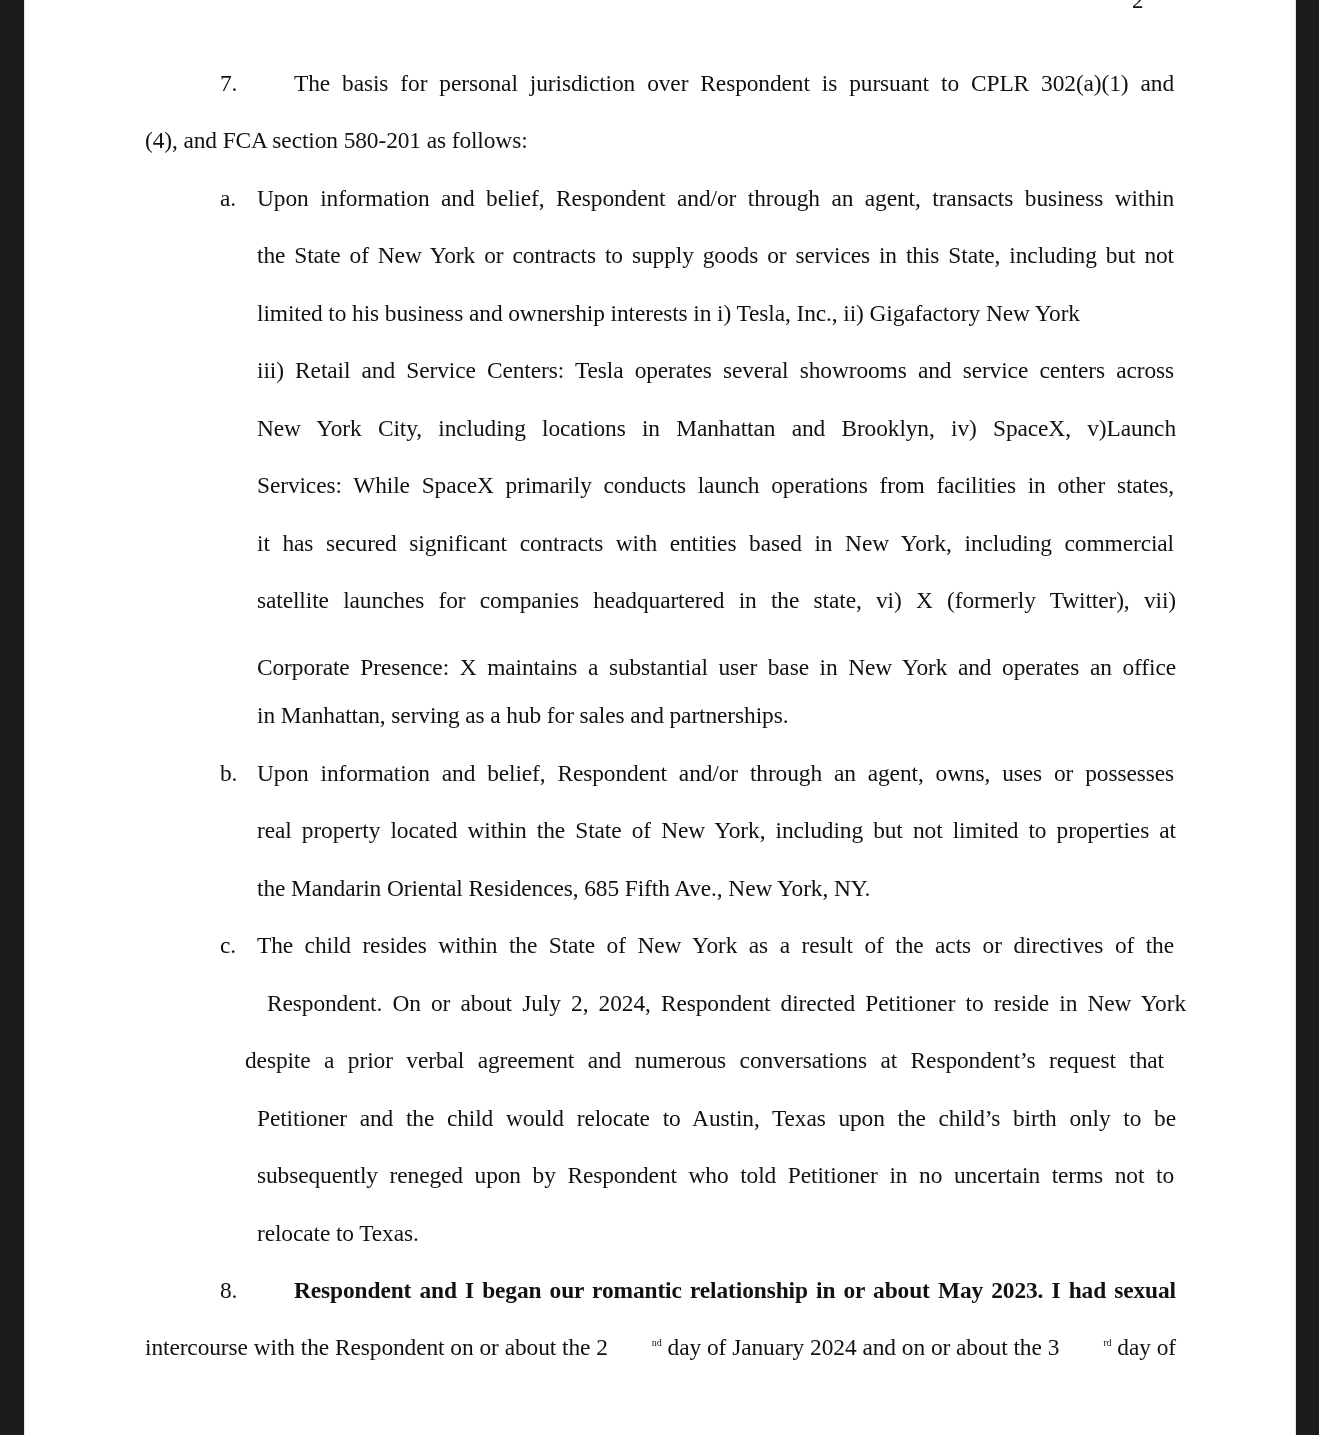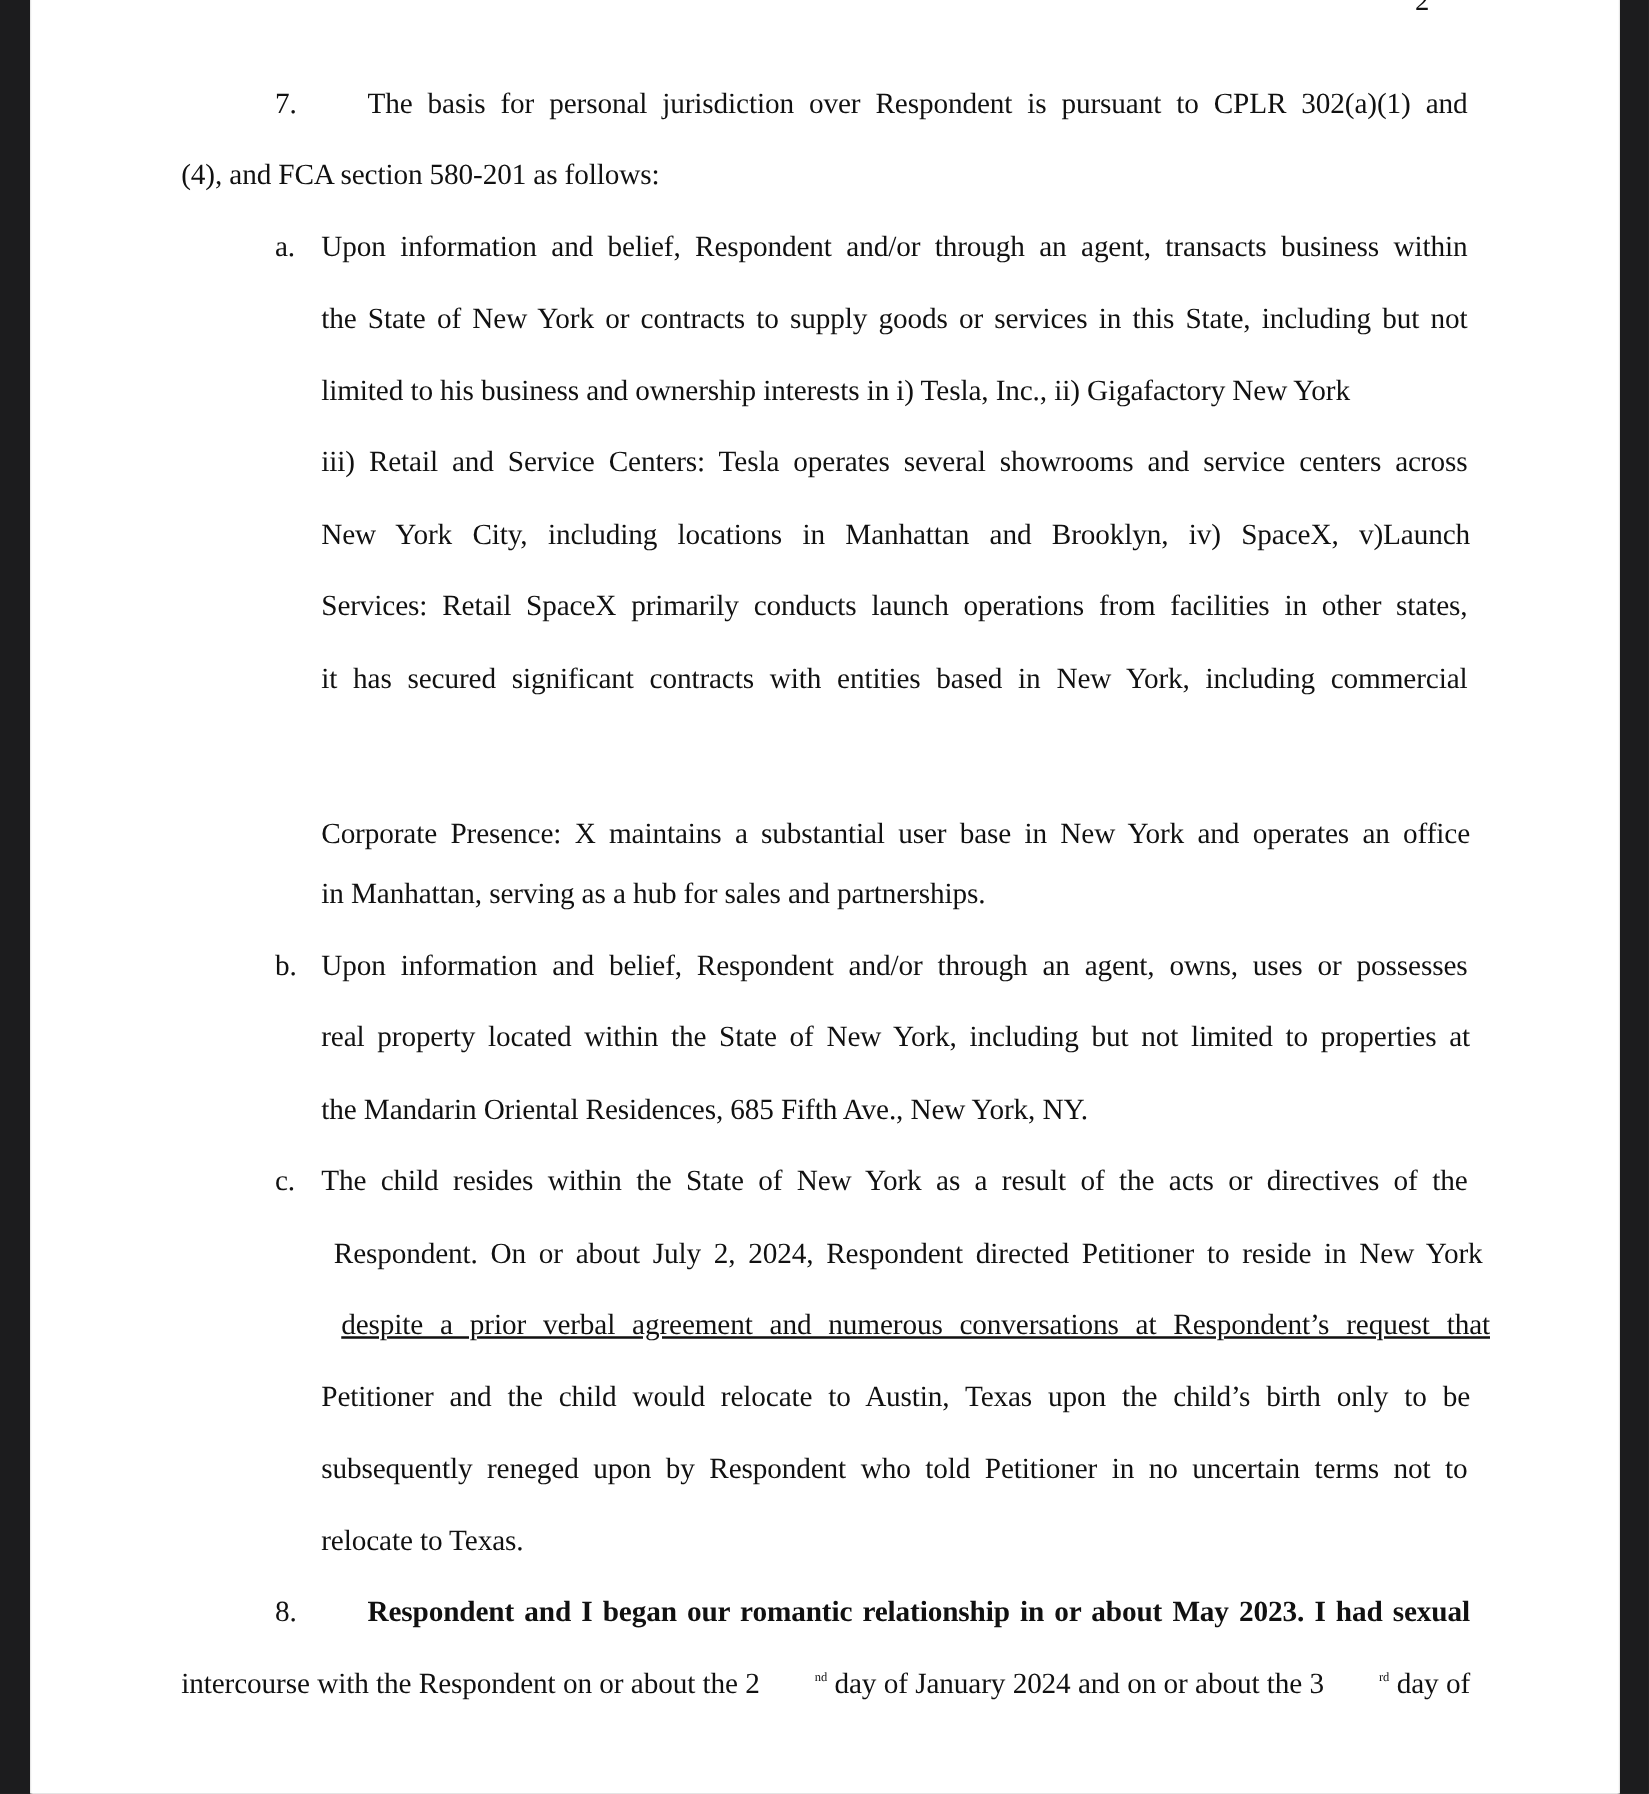--- a/index.html
+++ b/index.html
@@ -71,34 +71,35 @@
     <span class="line para-num" style="left:195px; top:68px;">7.</span>
     <span class="line just" style="left:269px; top:68px; width:880px;">The basis for personal jurisdiction over Respondent is pursuant to CPLR 302(a)(1) and</span>
     <span class="line" style="left:120px; top:125px;">(4), and FCA section 580-201 as follows:</span>
 
     <span class="line sub-label" style="left:195px; top:183px;">a.</span>
     <span class="line just" style="left:232px; top:183px; width:917px;">Upon information and belief, Respondent and/or through an agent, transacts business within</span>
     <span class="line just" style="left:232px; top:240px; width:917px;">the State of New York or contracts to supply goods or services in this State, including but not</span>
     <span class="line" style="left:232px; top:298px;">limited to his business and ownership interests in i) Tesla, Inc., ii) Gigafactory New York</span>
     <span class="line just" style="left:232px; top:355px; width:917px;">iii) Retail and Service Centers: Tesla operates several showrooms and service centers across</span>
     <span class="line just" style="left:232px; top:413px; width:919px;">New York City, including locations in Manhattan and Brooklyn, iv) SpaceX, v)Launch</span>
-    <span class="line just" style="left:232px; top:470px; width:917px;">Services: Retail SpaceX primarily conducts launch operations from facilities in other states,</span>
+    <span class="line just" style="left:232px; top:470px; width:917px;">Services: While SpaceX primarily conducts launch operations from facilities in other states,</span>
     <span class="line just" style="left:232px; top:528px; width:917px;">it has secured significant contracts with entities based in New York, including commercial</span>
+    <span class="line just" style="left:232px; top:585px; width:919px;">satellite launches for companies headquartered in the state, vi) X (formerly Twitter), vii)</span>
     <span class="line just" style="left:232px; top:652px; width:919px;">Corporate Presence: X maintains a substantial user base in New York and operates an office</span>
     <span class="line" style="left:232px; top:700px;">in Manhattan, serving as a hub for sales and partnerships.</span>
 
     <span class="line sub-label" style="left:195px; top:758px;">b.</span>
     <span class="line just" style="left:232px; top:815px; width:919px;">real property located within the State of New York, including but not limited to properties at</span>
     <span class="line just" style="left:232px; top:758px; width:917px;">Upon information and belief, Respondent and/or through an agent, owns, uses or possesses</span>
     <span class="line" style="left:232px; top:873px;">the Mandarin Oriental Residences, 685 Fifth Ave., New York, NY.</span>
 
     <span class="line sub-label" style="left:195px; top:930px;">c.</span>
     <span class="line just" style="left:232px; top:930px; width:917px;">The child resides within the State of New York as a result of the acts or directives of the</span>
     <span class="line just" style="left:232px; top:988px; width:919px;margin-left:10px;">Respondent.  On or about July 2, 2024, Respondent directed Petitioner to reside in New York</span>
-    <span class="line just" style="left:248px; top:1045px; width:919px;text-decoration:underline;">despite a prior verbal agreement and numerous conversations at Respondent’s request that</span>
+    <span class="line just" style="left:220px; top:1045px; width:919px;">despite a prior verbal agreement and numerous conversations at Respondent’s request that</span>
     <span class="line just" style="left:232px; top:1103px; width:919px;">Petitioner and the child would relocate to Austin, Texas upon the child’s birth only to be</span>
     <span class="line just" style="left:232px; top:1160px; width:917px;">subsequently reneged upon by Respondent who told Petitioner in no uncertain terms not to</span>
     <span class="line" style="left:232px; top:1218px;">relocate to Texas.</span>
 
     <span class="line para-num" style="left:195px; top:1275px;">8.</span>
     <span class="line just" style="left:269px; top:1275px; width:882px;font-weight:bold;">Respondent and I began our romantic relationship in or about May 2023. I had sexual</span>
     <span class="line just" style="left:120px; top:1332px; width:1031px;"><span>intercourse with the Respondent on or about the 2</span><sup>nd</sup><span> day of January 2024 and on or about the 3</span><sup>rd</sup><span> day of</span></span>
 
   </div>
 </div>

